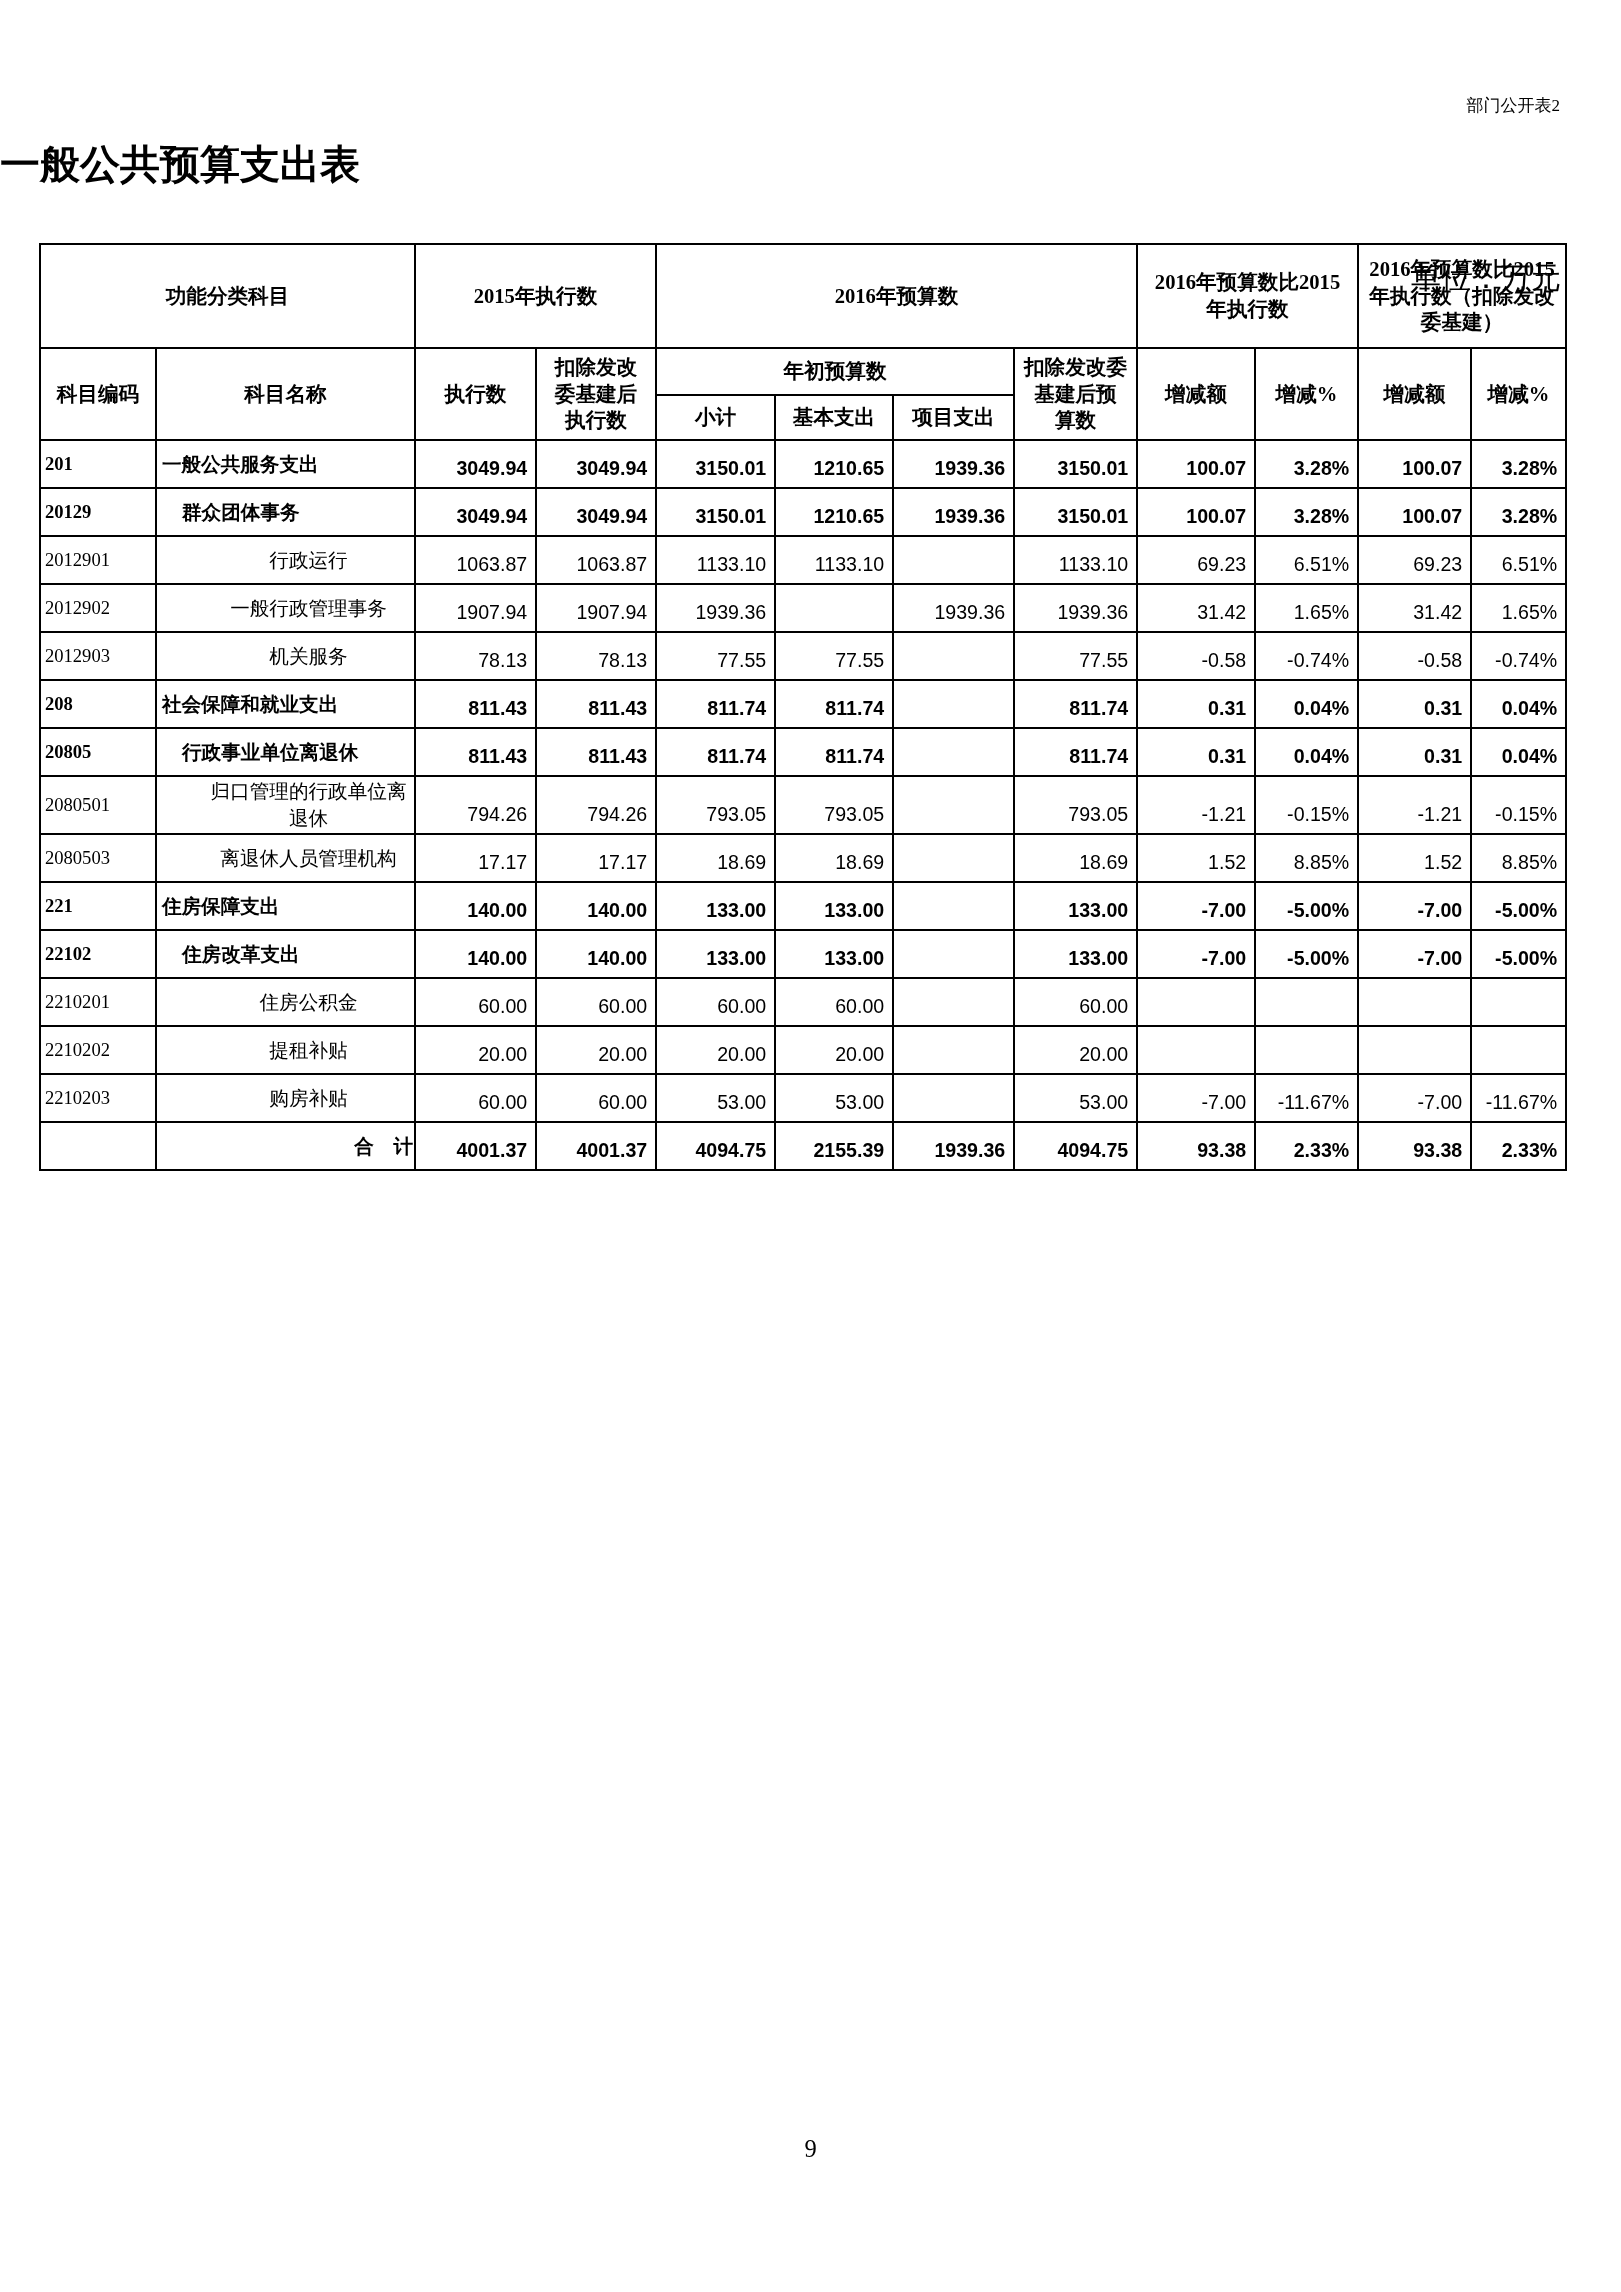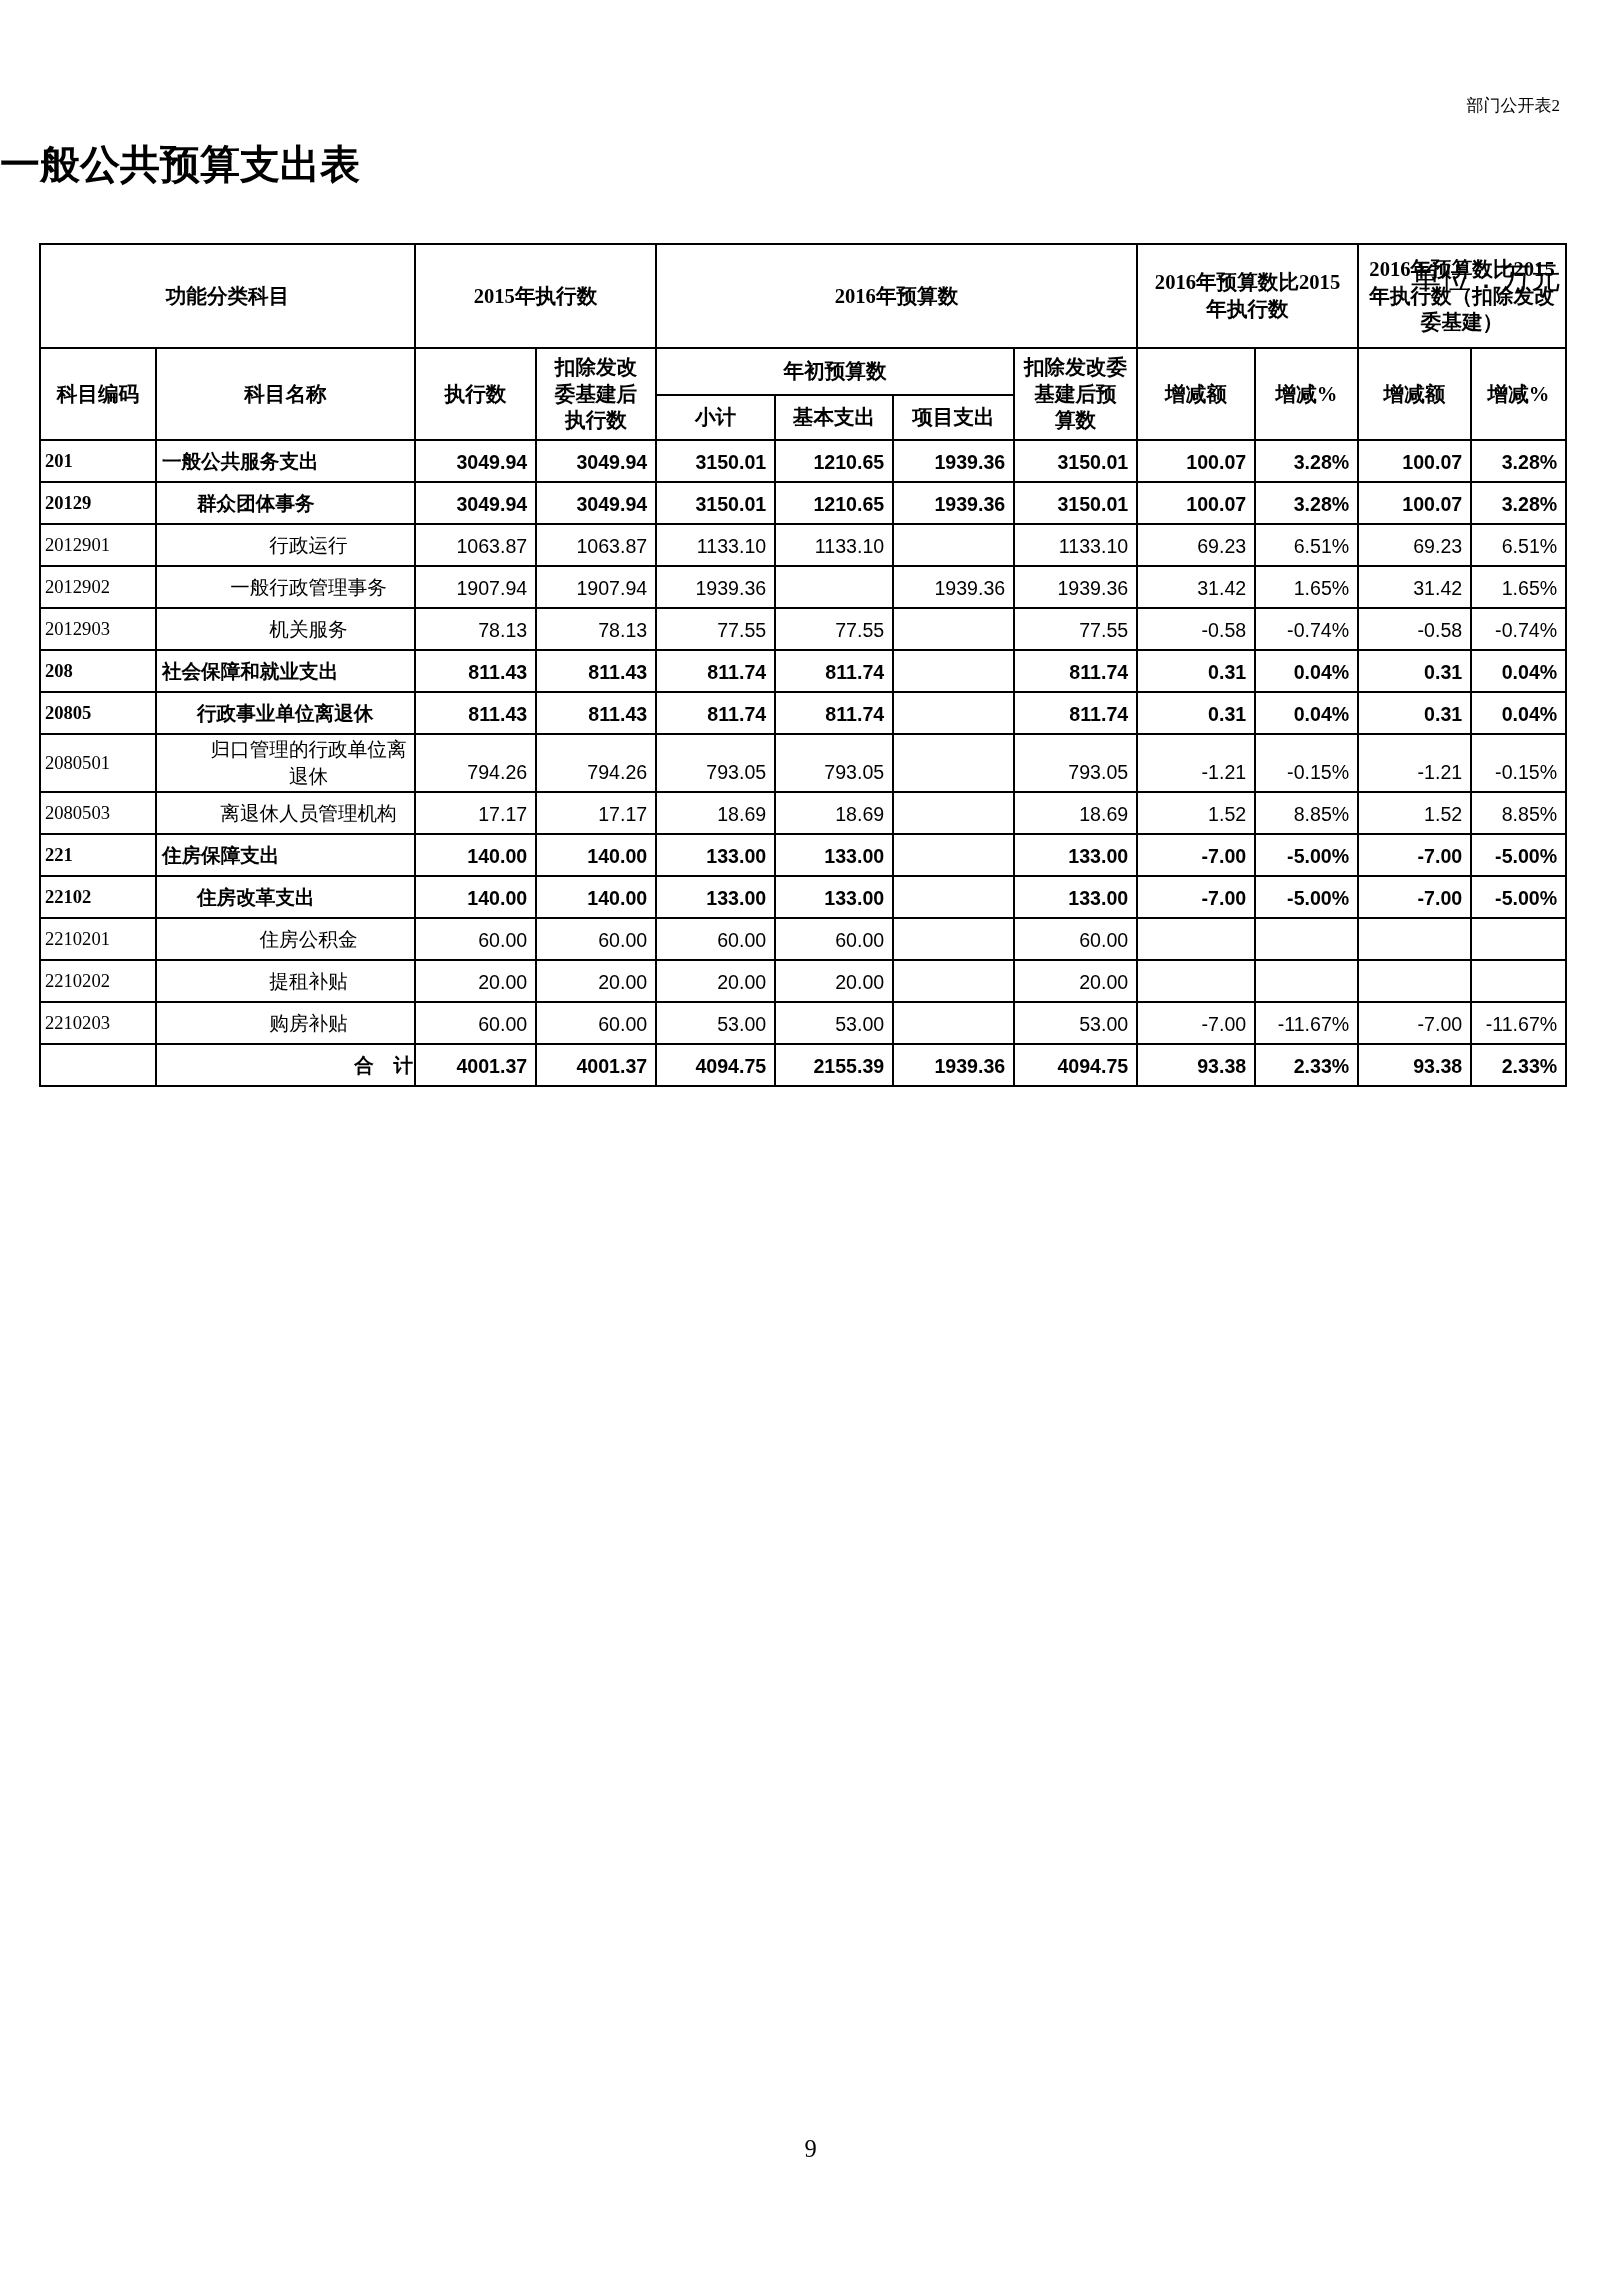--- a/index.html
+++ b/index.html
@@ -40,41 +40,41 @@
     font-size:20.6px;
     text-align:center;
     vertical-align:middle;
     white-space:pre-line;
     line-height:1.3;
     padding:0 2px;
   }
   tr.hrow-1 { height:104px; }
   tr.hrow-2 { height:47px; }
   tr.hrow-3 { height:45px; }
-  tbody tr { height:42px; }
+  tbody tr { height:48px; }
   td.cell-code {
     font-size:18.6px;
     text-align:left;
     vertical-align:middle;
     padding-left:3.9px;
   }
   td.cell-name {
     font-size:19.6px;
     text-align:left;
     vertical-align:middle;
     padding-left:4.9px;
   }
   td.cell-num {
     font-family:"Liberation Sans", sans-serif;
     font-size:19.6px;
     text-align:right;
     vertical-align:bottom;
     padding:0 7.8px 6.9px 0;
   }
-  tr.level-2 td.cell-name { padding-left:40px;margin-left:27px; }
+  tr.level-2 td.cell-name { padding-left:25px;margin-left:27px; }
   tr.level-3 td.cell-name { padding-left:47px;text-align:center; }
   tr.level-total td.cell-name { text-align:right; padding-left:0; }
   tr.bold td { font-weight:bold; }
   tr.bold td { border-top-width:2.9px; border-bottom-width:2.9px; }
   .page-number {
     position:absolute; top:2135px; left:0; width:100%;
     text-align:center; font-size:24.5px;
   }
 </style>
 </head>

